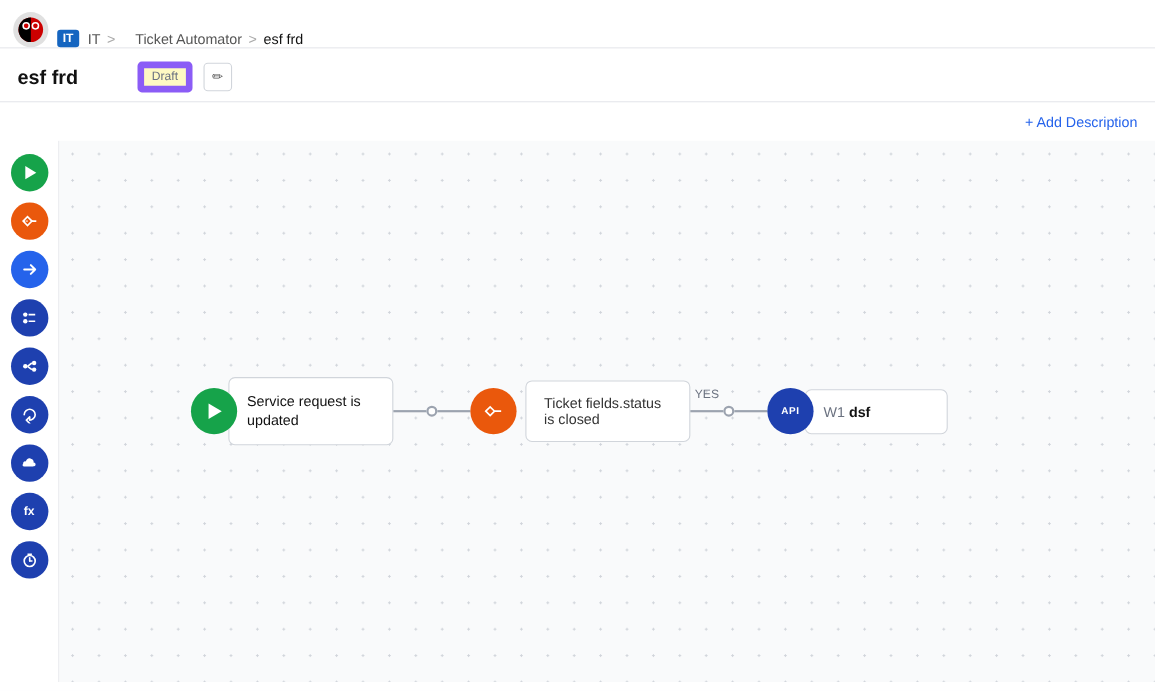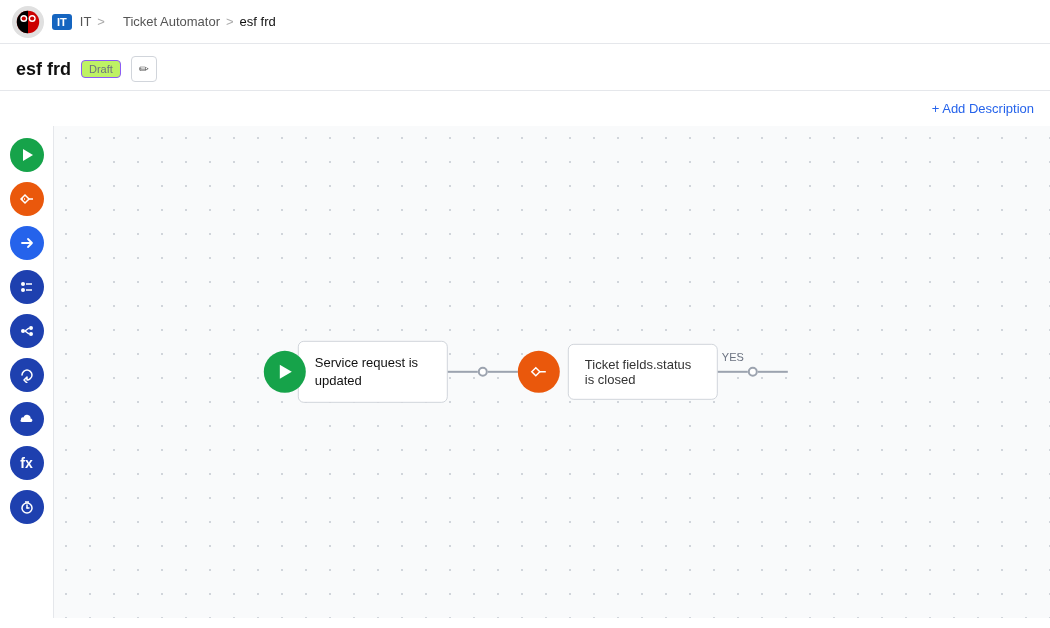--- a/index.html
+++ b/index.html
@@ -1,29 +1,29 @@
 <!DOCTYPE html>
 <html><head>
   <meta charset="utf-8">
   <style>
     * { box-sizing: border-box; margin: 0; padding: 0; }
     body { font-family: -apple-system, BlinkMacSystemFont, 'Segoe UI', sans-serif; font-size: 13px; background: #fff; color: #333; height: 628px; width: 1050px; overflow: hidden; }
 
     
-    .header { display: flex; align-items: center; height: 44px; padding: 0 12px; border-bottom: 1px solid #e5e7eb; gap: 8px; }
+    .header { display: flex; align-items: flex-end; height: 44px; padding: 0 12px; border-bottom: 1px solid #e5e7eb; gap: 8px; }
     .logo { width: 32px; height: 32px; border-radius: 50%; background: #e0e0e0; display: flex; align-items: center; justify-content: center; overflow: hidden; flex-shrink: 0; }
     .logo svg { width: 28px; height: 28px; }
     .it-badge { background: #1565c0; color: #fff; font-size: 11px; font-weight: 700; padding: 2px 5px; border-radius: 3px; }
     .breadcrumb { display: flex; align-items: center; gap: 6px; color: #555; font-size: 13px; }
     .breadcrumb .current { color: #111; font-weight: 500; }
 
     
     .subheader { display: flex; align-items: center; padding: 12px 16px 8px 16px; gap: 10px; border-bottom: 1px solid #e5e7eb; }
     .page-title { font-size: 18px; font-weight: 600; color: #111; }
-    .draft-badge { background: #bef264; border: 1px solid #8b5cf6; color: #6b7280; font-size: 11px; padding: 2px 7px; border-radius: 4px; }
+    .draft-badge { background: #fef9c3; border: 6px solid #8b5cf6; color: #6b7280; font-size: 11px; padding: 2px 7px; border-radius: 4px; margin-left: 44px; }
     .edit-btn { width: 26px; height: 26px; border: 1px solid #d1d5db; border-radius: 4px; background: #fff; display: flex; align-items: center; justify-content: center; cursor: pointer; color: #555; }
 
     
     .add-desc { padding: 10px 16px; text-align: right; }
     .add-desc-link { color: #2563eb; font-size: 13px; cursor: pointer; text-decoration: none; }
 
     
     .main { display: flex; height: calc(628px - 44px - 54px - 38px); }
 
     
@@ -140,21 +140,21 @@
       <svg width="16" height="16" viewBox="0 0 16 16">
           <path d="M3 8 C3 5 6 3 8 3 C10 3 13 5 13 8 C13 11 10 13 8 13 L8 10 L5 13 L8 16" stroke="white" stroke-width="1.5" fill="none" stroke-linecap="round" stroke-linejoin="round"></path>
         </svg>
     </div>
     <div class="sidebar-icon blue-dark">
       <svg width="16" height="16" viewBox="0 0 16 16">
           <path d="M3 11 C1.5 11 1 9.5 2 8.5 C2 7 3 6 4.5 6.5 C5 4.5 7 3 9 4 C11 4.5 12 6 11.5 7.5 C13 7.5 14 9 13 10.5 C12.5 11 11.5 11 11 11 Z" fill="white"></path>
         </svg>
     </div>
     <div class="sidebar-icon blue-dark">
-      <span style="color:#fff;font-size:14px;font-weight:700;">fx</span>
+      <span style="color:#fff;font-size:11px;font-weight:700;">fx</span>
     </div>
     <div class="sidebar-icon blue-dark">
       <svg width="16" height="16" viewBox="0 0 16 16">
           <circle cx="8" cy="9" r="5" stroke="white" stroke-width="1.5" fill="none"></circle>
           <line x1="8" y1="9" x2="8" y2="6" stroke="white" stroke-width="1.5" stroke-linecap="round"></line>
           <line x1="8" y1="9" x2="10" y2="9" stroke="white" stroke-width="1.5" stroke-linecap="round"></line>
           <line x1="6" y1="3" x2="10" y2="3" stroke="white" stroke-width="1.5"></line>
         </svg>
     </div>
   </div>
@@ -193,17 +193,28 @@
 
       <div class="yes-wrapper">
         <span class="yes-label">YES</span>
         <div class="connector-line">
           <div class="line"></div>
           <div class="connector-dot"></div>
           <div class="line"></div>
         </div>
       </div>
 
+      <div class="action-node">
+        <div class="action-circle">
+          <span style="font-size:9px;font-weight:800;letter-spacing:0.5px;">API</span>
+        </div>
+        <div class="action-box">
+          <span class="node-label">
+            <span style="color:#6b7280;font-weight:400;">W1</span>
+            <strong>dsf</strong>
+          </span>
+        </div>
+      </div>
 
     </div>
   </div>
 
 </div>
 
 </body></html>

